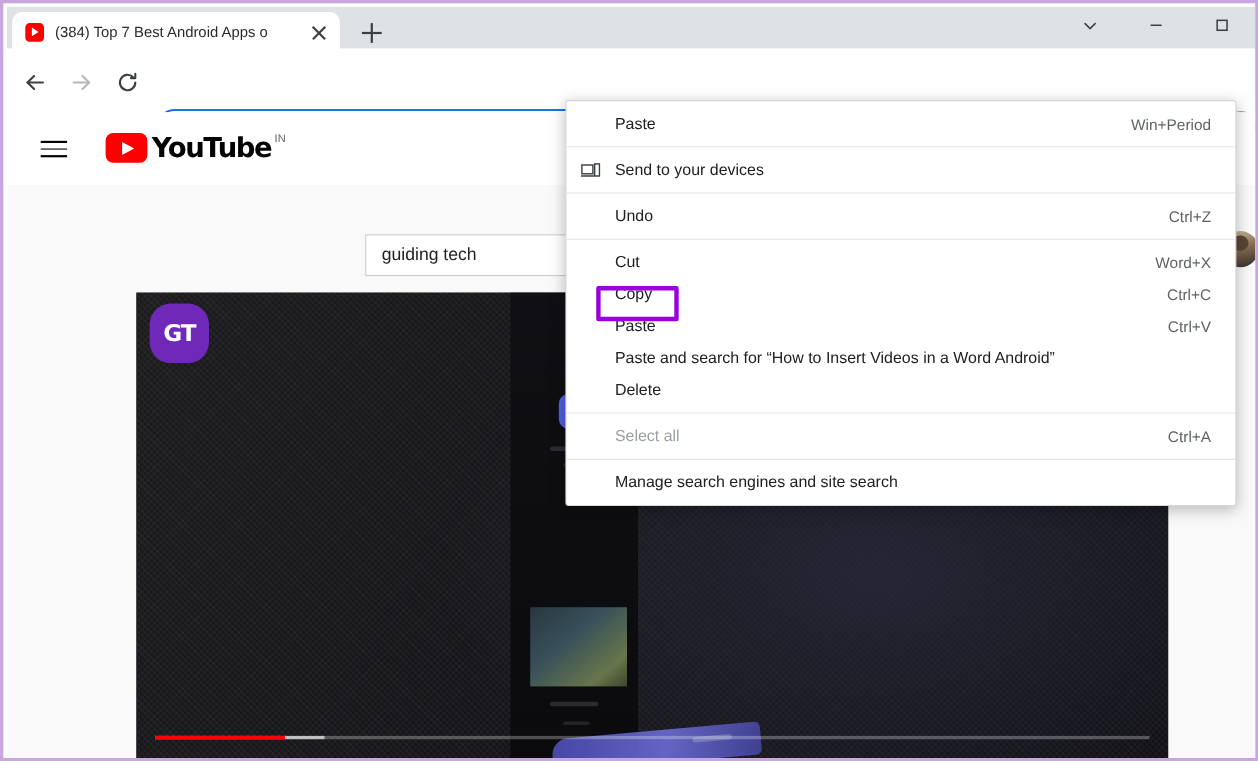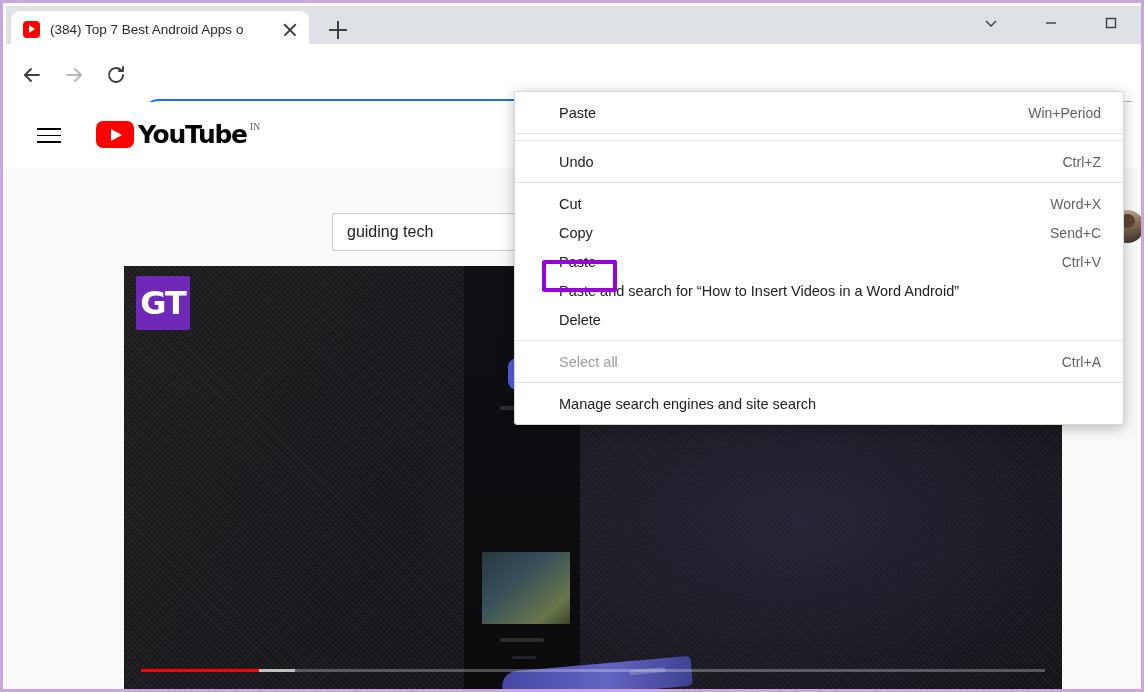--- a/index.html
+++ b/index.html
@@ -212,21 +212,21 @@
     border-bottom: 6px solid transparent;
   }
   #yt-logo-text {
     font-size: 25px; font-weight: bold; color: #030303;
     letter-spacing: -1.3px; line-height: 27px;
     font-family: "DejaVu Sans", sans-serif;
   }
   #yt-country {
     font-size: 10px; color: #606060; margin-left: 3px;
     line-height: 12px;
-    font-family: Liberation Serif, serif;
+    font-family: Liberation Sans, sans-serif;
   }
   #yt-search {
     position: absolute; left: 326px; top: 111px;
     width: 400px; height: 38px;
     border: 1px solid #cccccc;
     background: #ffffff;
     display: flex; align-items: center;
     padding-left: 14px;
     z-index: 3;
   }
@@ -261,23 +261,23 @@
     background:
       radial-gradient(ellipse 60% 70% at 72% 55%, rgba(40,40,58,.85) 0%, rgba(0,0,0,0) 70%),
       repeating-linear-gradient(45deg, rgba(255,255,255,.030) 0 1.5px, rgba(0,0,0,0) 1.5px 4px),
       repeating-linear-gradient(-45deg, rgba(255,255,255,.025) 0 1.5px, rgba(0,0,0,0) 1.5px 4px),
       linear-gradient(120deg,#1c1c1f 0%,#16161a 42%,#101015 100%);
   }
   #gt-logo {
     position: absolute; left: 12px; top: 10px;
     width: 54px; height: 54px;
     background: #6f28b8;
-    border-radius: 2px;
-    display: flex; align-items: center; justify-content: center;
-    color: #ffffff; font-size: 32px; font-weight: bold;
+    border-radius: 19px;
+    display: flex; align-items: center; justify-content: center;
+    color: #ffffff; font-size: 21px; font-weight: bold;
     letter-spacing: -1px;
     font-family: "DejaVu Sans", sans-serif;
   }
   
   #phone {
     position: absolute; left: 340px; top: 0px;
     width: 116px; height: 432px;
     background: linear-gradient(180deg,#101014 0%,#0b0b0e 100%);
     border-radius: 0 0 8px 8px;
   }
@@ -642,35 +642,46 @@
   </div>
 
   <div id="ctxmenu">
 
     <div class="mi">
       <span class="mi-label">Paste</span>
       <span class="mi-accel">Win+Period</span>
     </div>
     <div class="mi-sep"></div>
 
+    <div class="mi">
+      <span class="mi-icon">
+        <svg width="18" height="14" viewBox="0 0 18 14">
+          <rect x="1" y="2" width="10" height="8" fill="none" stroke="#3c4043" stroke-width="1.3"></rect>
+          <line x1="0" y1="12" x2="12" y2="12" stroke="#3c4043" stroke-width="1.3"></line>
+          <rect x="12.6" y="1" width="4.4" height="11" fill="none" stroke="#3c4043" stroke-width="1.3"></rect>
+        </svg>
+      </span>
+      <span class="mi-label">Send to your devices</span>
+      <span class="mi-accel"></span>
+    </div>
     <div class="mi-sep"></div>
 
     <div class="mi">
       <span class="mi-label">Undo</span>
       <span class="mi-accel">Ctrl+Z</span>
     </div>
     <div class="mi-sep"></div>
 
     <div class="mi">
       <span class="mi-label">Cut</span>
       <span class="mi-accel">Word+X</span>
     </div>
     <div class="mi">
       <span class="mi-label">Copy</span>
-      <span class="mi-accel">Send+C</span>
+      <span class="mi-accel">Ctrl+C</span>
     </div>
     <div class="mi">
       <span class="mi-label">Paste</span>
       <span class="mi-accel">Ctrl+V</span>
     </div>
     <div class="mi">
       <span class="mi-label">Paste and search for “How to Insert Videos in a Word Android”</span>
       <span class="mi-accel"></span>
     </div>
     <div class="mi">

